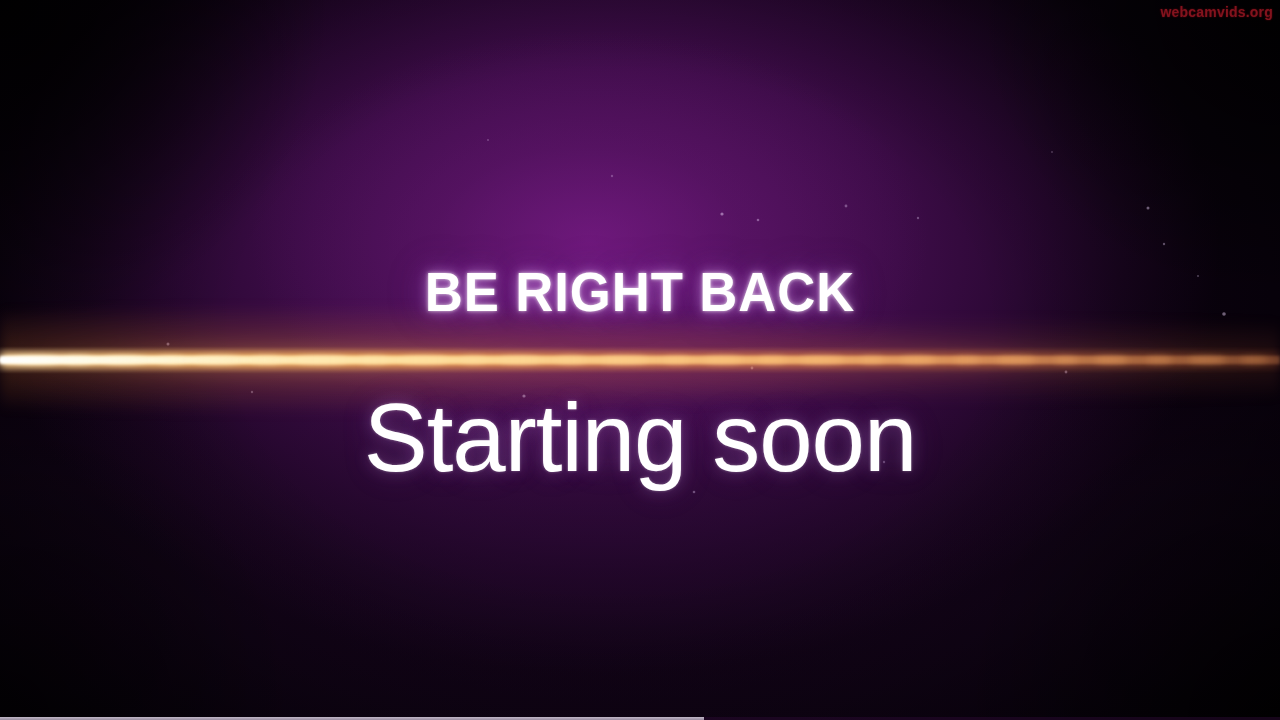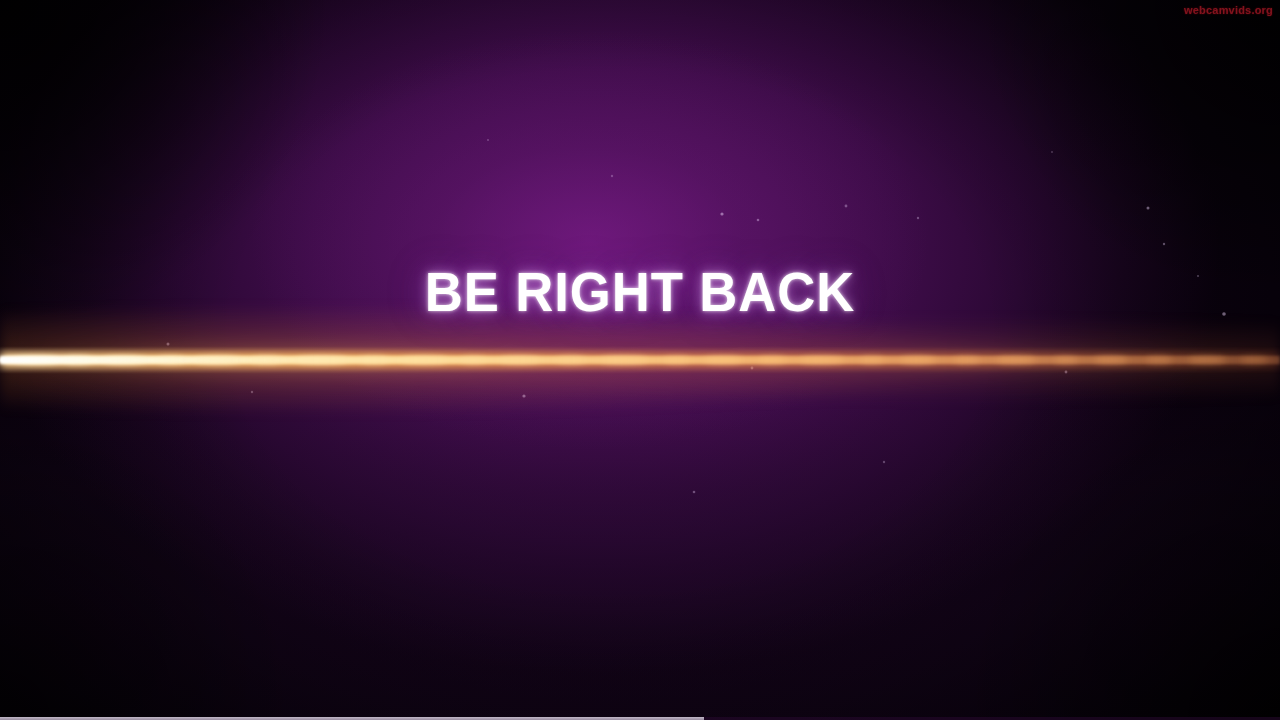--- a/index.html
+++ b/index.html
@@ -207,21 +207,21 @@
       0 0 34px rgba(160, 90, 210, 0.18);
   }
 
   
   #watermark {
     position: absolute;
     top: 4px;
     right: 7px;
     color: #8e1520;
     font-family: "Liberation Sans", sans-serif;
-    font-size: 11px;
+    font-size: 14px;
     font-weight: bold;
     letter-spacing: 0.2px;
     opacity: 0.92;
     text-shadow: 0 0 2px rgba(120, 10, 20, 0.8);
   }
 
   
   #scrub-bar {
     position: absolute;
     left: 0;
@@ -301,20 +301,21 @@
         <ellipse cx="1159" cy="10" rx="13" ry="3.2" fill="rgb(255,181,110)" opacity="0.38"></ellipse>
         <ellipse cx="1207" cy="10" rx="19" ry="3.2" fill="rgb(255,179,106)" opacity="0.44"></ellipse>
         <ellipse cx="1254" cy="10" rx="14" ry="3.2" fill="rgb(255,176,101)" opacity="0.34"></ellipse>
       </svg>
     <div class="streak-part streak-core"></div>
     <div class="streak-part streak-lead"></div>
   </div>
 
   <div id="brb-text">BE RIGHT BACK</div>
 
+  <div id="starting-text">Starting soon</div>
 
   <div id="watermark">webcamvids.org</div>
 
   <div id="scrub-bar">
     <div id="scrub-progress" style="width: 704px;"></div>
   </div>
 
 </div>
 
 </body></html>

